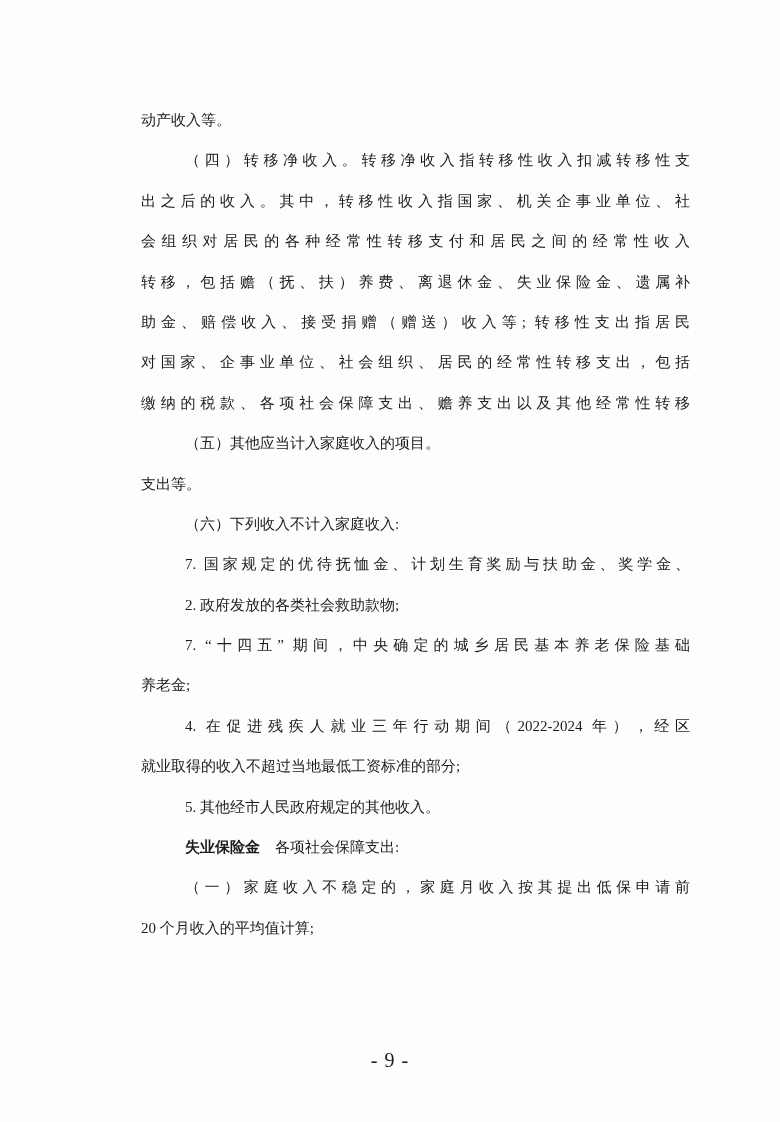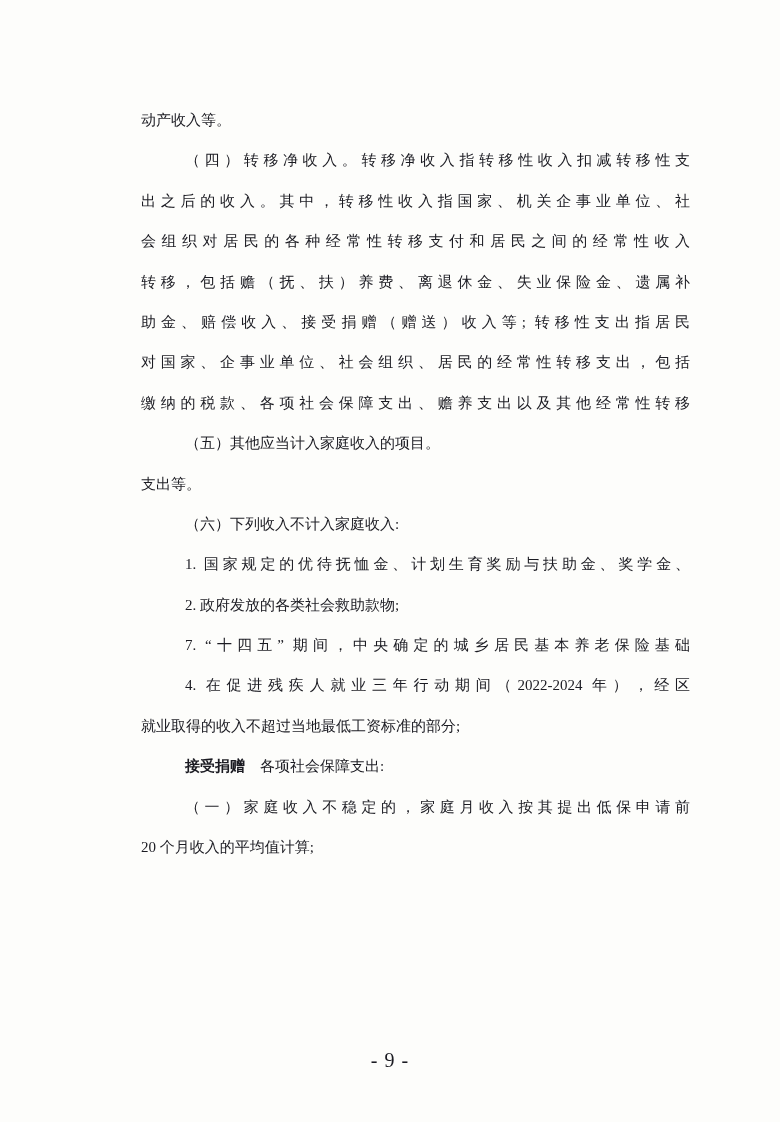--- a/index.html
+++ b/index.html
@@ -64,23 +64,25 @@
       <div class="line indent fill"><span>（四）转移净收入。转移净收入指转移性收入扣减转移性支</span></div>
       <div class="line fill"><span>出之后的收入。其中，转移性收入指国家、机关企事业单位、社</span></div>
       <div class="line fill"><span>会组织对居民的各种经常性转移支付和居民之间的经常性收入</span></div>
       <div class="line fill"><span>转移，包括赡（抚、扶）养费、离退休金、失业保险金、遗属补</span></div>
       <div class="line fill"><span>助金、赔偿收入、接受捐赠（赠送）收入等; 转移性支出指居民</span></div>
       <div class="line fill"><span>对国家、企事业单位、社会组织、居民的经常性转移支出，包括</span></div>
       <div class="line fill"><span>缴纳的税款、各项社会保障支出、赡养支出以及其他经常性转移</span></div>
       <div class="line indent"><span>（五）其他应当计入家庭收入的项目。</span></div>
       <div class="line"><span>支出等。</span></div>
       <div class="line indent"><span>（六）下列收入不计入家庭收入:</span></div>
-      <div class="line indent fill"><span>1. 国家规定的优待抚恤金、计划生育奖励与扶助金、奖学金、</span></div>
+      <div class="line indent fill"><span>7. 国家规定的优待抚恤金、计划生育奖励与扶助金、奖学金、</span></div>
       <div class="line indent"><span>2. 政府发放的各类社会救助款物;</span></div>
       <div class="line indent fill"><span>7. “十四五” 期间，中央确定的城乡居民基本养老保险基础</span></div>
+      <div class="line"><span>养老金;</span></div>
       <div class="line indent fill"><span>4. 在促进残疾人就业三年行动期间（2022-2024 年），经区</span></div>
       <div class="line"><span>就业取得的收入不超过当地最低工资标准的部分;</span></div>
-      <div class="line indent"><span class="bold">接受捐赠</span><span>　各项社会保障支出:</span></div>
+      <div class="line indent"><span>5. 其他经市人民政府规定的其他收入。</span></div>
+      <div class="line indent"><span class="bold">失业保险金</span><span>　各项社会保障支出:</span></div>
       <div class="line indent fill"><span>（一）家庭收入不稳定的，家庭月收入按其提出低保申请前</span></div>
       <div class="line"><span>20 个月收入的平均值计算;</span></div>
     </div>
   <div class="footer">- 9 -</div>
 </div>
 
 </body></html>

